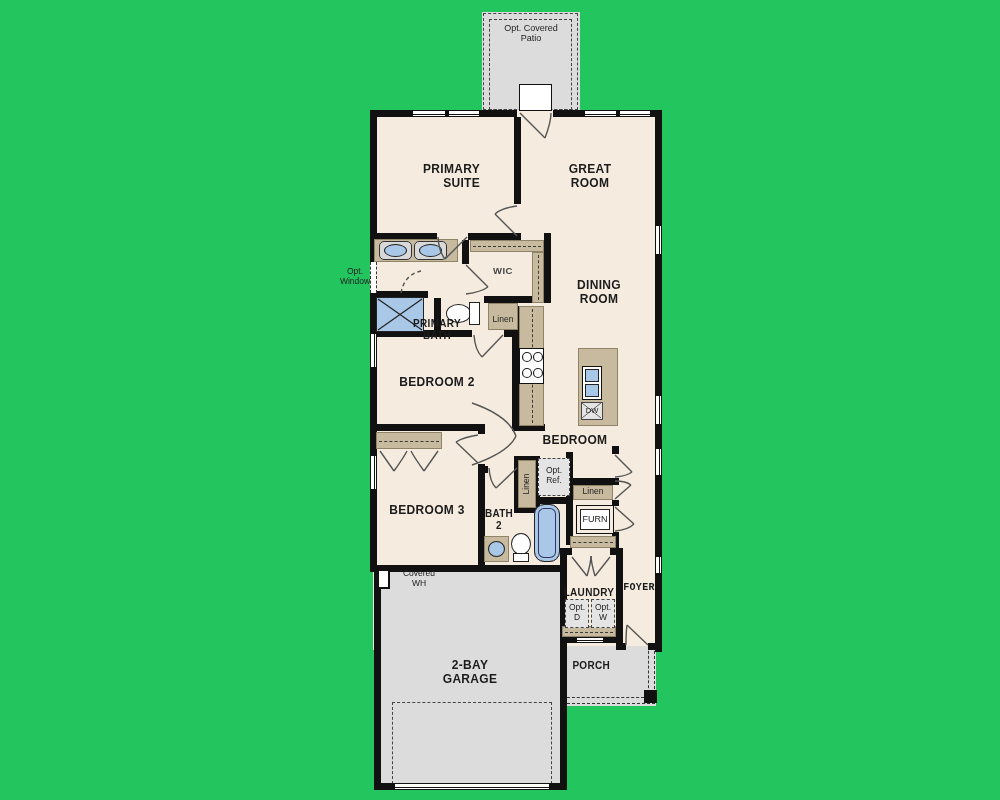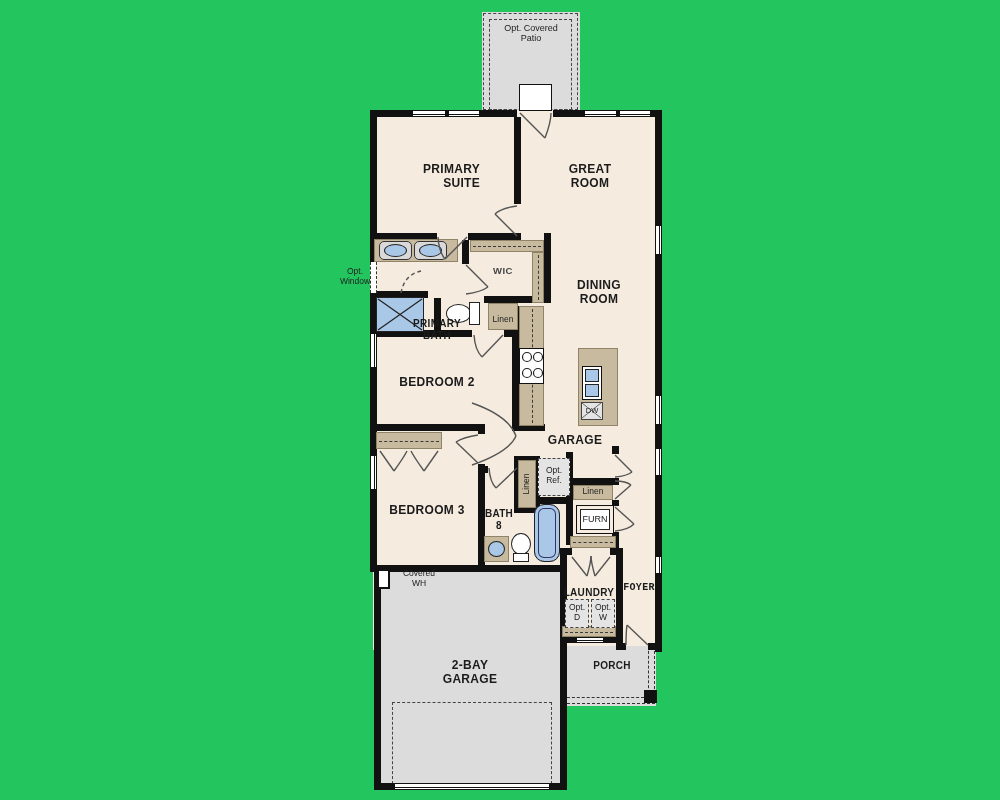--- a/index.html
+++ b/index.html
@@ -213,26 +213,26 @@
     </g>
   </svg>
 
   <div class="lbl sm" style="left:531px;top:33px;width:66px;font-size:9px;">Opt. Covered Patio</div>
   <div class="lbl" style="left:444px;top:177px;width:72px;text-align:right;">PRIMARY SUITE</div>
   <div class="lbl" style="left:590px;top:177px;width:60px;">GREAT ROOM</div>
   <div class="lbl md" style="left:437px;top:293px;width:62px;margin-top:36px;">PRIMARY BATH</div>
   <div class="lbl wic" style="left:503px;top:271px;width:40px;">WIC</div>
   <div class="lbl" style="left:599px;top:293px;width:60px;">DINING ROOM</div>
   <div class="lbl" style="left:437px;top:383px;width:120px;">BEDROOM 2</div>
-  <div class="lbl" style="left:575px;top:441px;width:120px;">GARAGE</div>
+  <div class="lbl" style="left:575px;top:441px;width:120px;">BEDROOM</div>
   <div class="lbl" style="left:427px;top:511px;width:120px;">BEDROOM 3</div>
-  <div class="lbl md" style="left:499px;top:519px;width:36px;">BATH 8</div>
+  <div class="lbl md" style="left:499px;top:519px;width:36px;">BATH 2</div>
   <div class="lbl md" style="left:589px;top:593px;width:80px;">LAUNDRY</div>
   <div class="lbl md" style="left:639px;top:588px;width:60px;font-family:Liberation Mono, monospace;">FOYER</div>
-  <div class="lbl md" style="left:612px;top:666px;width:60px;">PORCH</div>
+  <div class="lbl md" style="left:580px;top:666px;width:60px;text-align:right;">PORCH</div>
   <div class="lbl" style="left:470px;top:673px;width:84px;">2-BAY GARAGE</div>
 
   <div class="lbl sm" style="left:355px;top:277px;width:42px;">Opt. Window</div>
   <div class="lbl sm" style="left:503px;top:320px;width:40px;">Linen</div>
   <div class="lbl sm vert" style="left:527px;top:484px;width:40px;">Linen</div>
   <div class="lbl sm" style="left:554px;top:476px;width:24px;">Opt. Ref.</div>
   <div class="lbl sm" style="left:593px;top:492px;width:40px;">Linen</div>
   <div class="lbl sm" style="left:595px;top:519px;width:34px;font-size:9px;">FURN</div>
   <div class="lbl xs" style="left:592px;top:411px;width:22px;">DW</div>
   <div class="lbl sm" style="left:577px;top:613px;width:16px;">Opt. D</div>

